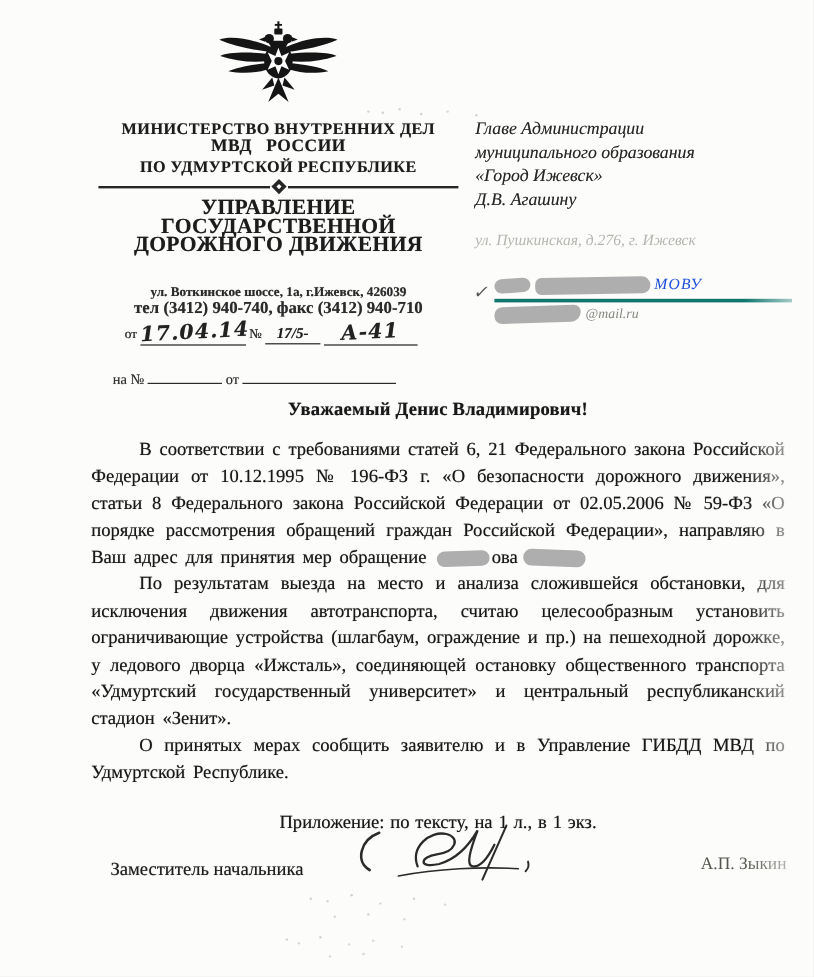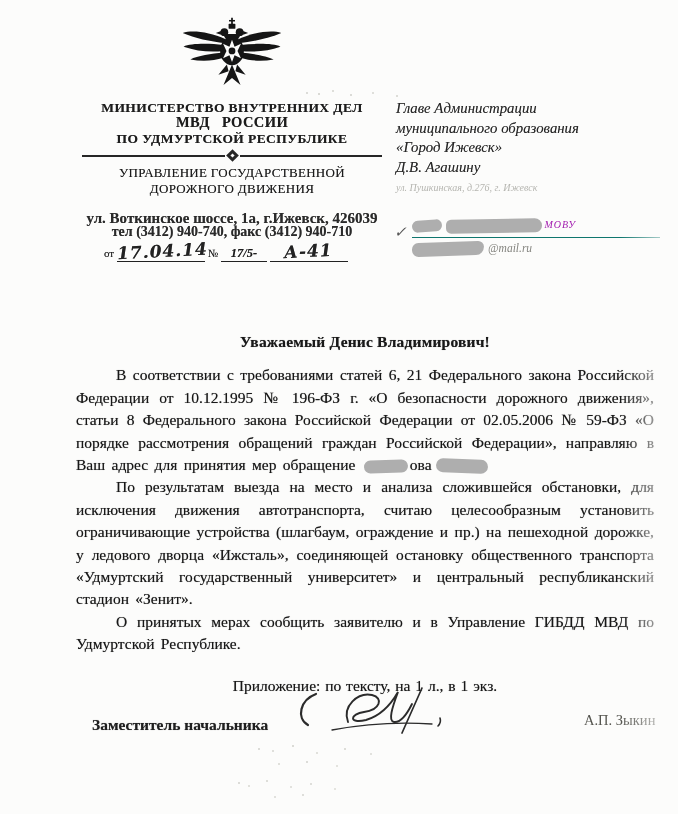--- a/index.html
+++ b/index.html
@@ -14,60 +14,60 @@
   .letterhead { position:absolute; left:76px; top:16px; width:312px; text-align:center;
                 text-shadow:0 0 .6px rgba(30,30,30,.55); }
   .emblem { display:block; margin:0 auto 4px auto; }
   .org-line  { font-weight:bold; font-size:13.5px; line-height:15px; letter-spacing:.4px; }
   .org-top   { font-size:14.5px; word-spacing:8px; margin-bottom:1px; }
   .lh-divider { display:flex; align-items:center; justify-content:center; margin:5px 6px; }
   .lh-divider .rule { height:2px; background:#262626; flex:1; }
   .lh-divider .diamond { width:9px; height:9px; margin:0 3px; background:#262626;
       transform:rotate(45deg); position:relative; }
   .lh-divider .diamond::after { content:""; position:absolute; left:3px; top:3px; width:3px; height:3px; background:#fcfcfb; }
-  .dept-line { font-weight:normal; font-size:13px; line-height:15.5px; letter-spacing:.3px; }
+  .dept-line { font-weight:bold; font-size:18px; line-height:15.5px; letter-spacing:.3px; }
   .dept-line:first-of-type { margin-top:4px; }
-  .lh-address { margin-top:15px; font-size:15px; line-height:14px; font-weight:bold; color:#2a2a2a; }
+  .lh-address { margin-top:25px; font-size:11px; line-height:14px; font-weight:bold; color:#2a2a2a; }
   .lh-phone   { font-size:14px; line-height:14px; font-weight:bold; color:#2a2a2a; }
   .out-line { margin-top:2px; font-size:11px; text-align:left; padding-left:28px; height:24px; white-space:nowrap; }
   .hand { font-family:"DejaVu Serif",serif; font-style:italic; font-weight:bold;
           font-size:17px; letter-spacing:1px; color:#222; display:inline-block; transform:rotate(-3deg); }
   .u { border-bottom:1.5px solid #222; display:inline-block; text-align:center; }
   .u-date { width:88px; }
   .u-no   { width:46px; font-weight:bold; font-size:12.5px;font-style:italic; }
   .u-hand { width:78px; }
   .na-line { margin-top:16px; font-size:12px; text-align:left; padding-left:18px; color:#2f2f2f; white-space:nowrap; }
   .blank { display:inline-block; border-bottom:1.3px solid #2a2a2a; height:13px; vertical-align:baseline; }
   .blank-1 { width:62px; } .blank-2 { width:128px; }
   
   .recipient { position:absolute; left:396px; top:99px; width:266px;
                font-size:14.8px; line-height:19.6px; color:#272727;
                text-shadow:0 0 .5px rgba(40,40,40,.45);font-style:italic; }
-  .rec-address { margin-top:5px; font-size:10px; line-height:12px; color:#b5b5b0; text-shadow:none; white-space:nowrap; }
+  .rec-address { margin-top:17px; font-size:13px; line-height:12px; color:#b5b5b0; text-shadow:none; white-space:nowrap; }
   .delivery { margin-top:21px; position:relative; text-shadow:none; }
   .check { position:absolute; left:-2px; top:8px; font-size:15px; color:#555; }
-  .deliv-name-row { margin-left:16px; padding-bottom:2px; border-bottom:1px solid #0f766e; width:248px;
-                    font-size:10px; color:#a21caf; letter-spacing:1px; white-space:nowrap; }
+  .deliv-name-row { margin-left:16px; padding-bottom:2px; border-bottom:3px solid #0f766e; width:248px;
+                    font-size:13px; color:#1d4ed8; letter-spacing:1px; white-space:nowrap; }
   .deliv-email-row { margin-left:16px; margin-top:1px; font-size:11.5px; color:#84847f; white-space:nowrap; }
   .blob { display:inline-block; background:#aeaeae; border-radius:8px; vertical-align:middle; }
   .blob-a { width:30px; height:12px; transform:rotate(-4deg); }
   .blob-b { width:96px; height:14px; border-radius:7px 10px 9px 7px; transform:rotate(-1deg); margin-right:3px; }
   .blob-c { width:72px; height:14px; border-radius:8px 7px 10px 8px; margin-right:4px; transform:rotate(-2deg); }
   .blob-d { width:44px; height:13px; margin:0 2px; transform:rotate(-2deg); }
   .blob-e { width:52px; height:14px; margin-left:4px; transform:rotate(2deg); }
   
   .body-block { position:absolute; left:76px; top:331px; width:578px;
                 font-size:15.5px; line-height:22.4px; text-align:justify;
                 color:#181818; text-shadow:0 0 .7px rgba(25,25,25,.6); }
   .salutation { text-align:center; font-weight:bold; letter-spacing:.2px; margin-bottom:11px; }
   .para { text-indent:40px; word-spacing:2.5px; }
   .attachment { margin-top:19px; text-indent:0; text-align:center; word-spacing:1px; }
   
   .sig-row { position:absolute; left:92px; top:678px; width:560px; height:80px; }
-  .sig-title { position:absolute; left:0; top:38px; font-size:15.5px; font-weight:bold;
+  .sig-title { position:absolute; left:0; top:38px; font-size:15.5px; font-weight:normal;
                color:#1f1f1f; text-shadow:0 0 .7px rgba(25,25,25,.6); }
   .sig-scribble { position:absolute; left:198px; top:0; }
   .sig-name { position:absolute; left:492px; top:34px; font-size:14.5px; color:#55554f; white-space:nowrap; }
   
   .fade-right { position:absolute; right:0; top:0; width:58px; height:100%;
                 background:linear-gradient(to right, rgba(252,252,251,0), rgba(252,252,251,.92)); pointer-events:none; }
   .noise { position:absolute; width:2px; height:2px; background:#d2d2cc; border-radius:50%; }
   .noise-1 { left:258px; top:748px;
     box-shadow:14px 2px 0 #d6d6d0, 34px -3px 0 #d0d0ca, 58px 4px 0 #d8d8d2, 86px 0 0 #d3d3cd,
                112px 5px 0 #dadad4, 20px 15px 0 #d7d7d1, 48px 13px 0 #d2d2cc, 78px 17px 0 #dbdbd5; }
@@ -119,20 +119,26 @@
     <div class="dept-line">ДОРОЖНОГО ДВИЖЕНИЯ</div>
     <div class="lh-address">ул. Воткинское шоссе, 1а, г.Ижевск, 426039</div>
     <div class="lh-phone">тел (3412) 940-740, факс (3412) 940-710</div>
     <div class="out-line">
       <span>от</span>
       <span class="u u-date"><span class="hand">17.04.14</span></span>
       <span>№</span>
       <span class="u u-no">17/5-</span>
       <span class="u u-hand"><span class="hand">А-41</span></span>
     </div>
+    <div class="na-line">
+      <span>на №</span>
+      <span class="blank blank-1"></span>
+      <span>от</span>
+      <span class="blank blank-2"></span>
+    </div>
   </div>
 
   <div class="recipient">
     <div>Главе Администрации</div>
     <div>муниципального образования</div>
     <div>«Город Ижевск»</div>
     <div>Д.В. Агашину</div>
     <div class="rec-address">ул. Пушкинская, д.276, г. Ижевск</div>
     <div class="delivery">
       <span class="check">✓</span>

